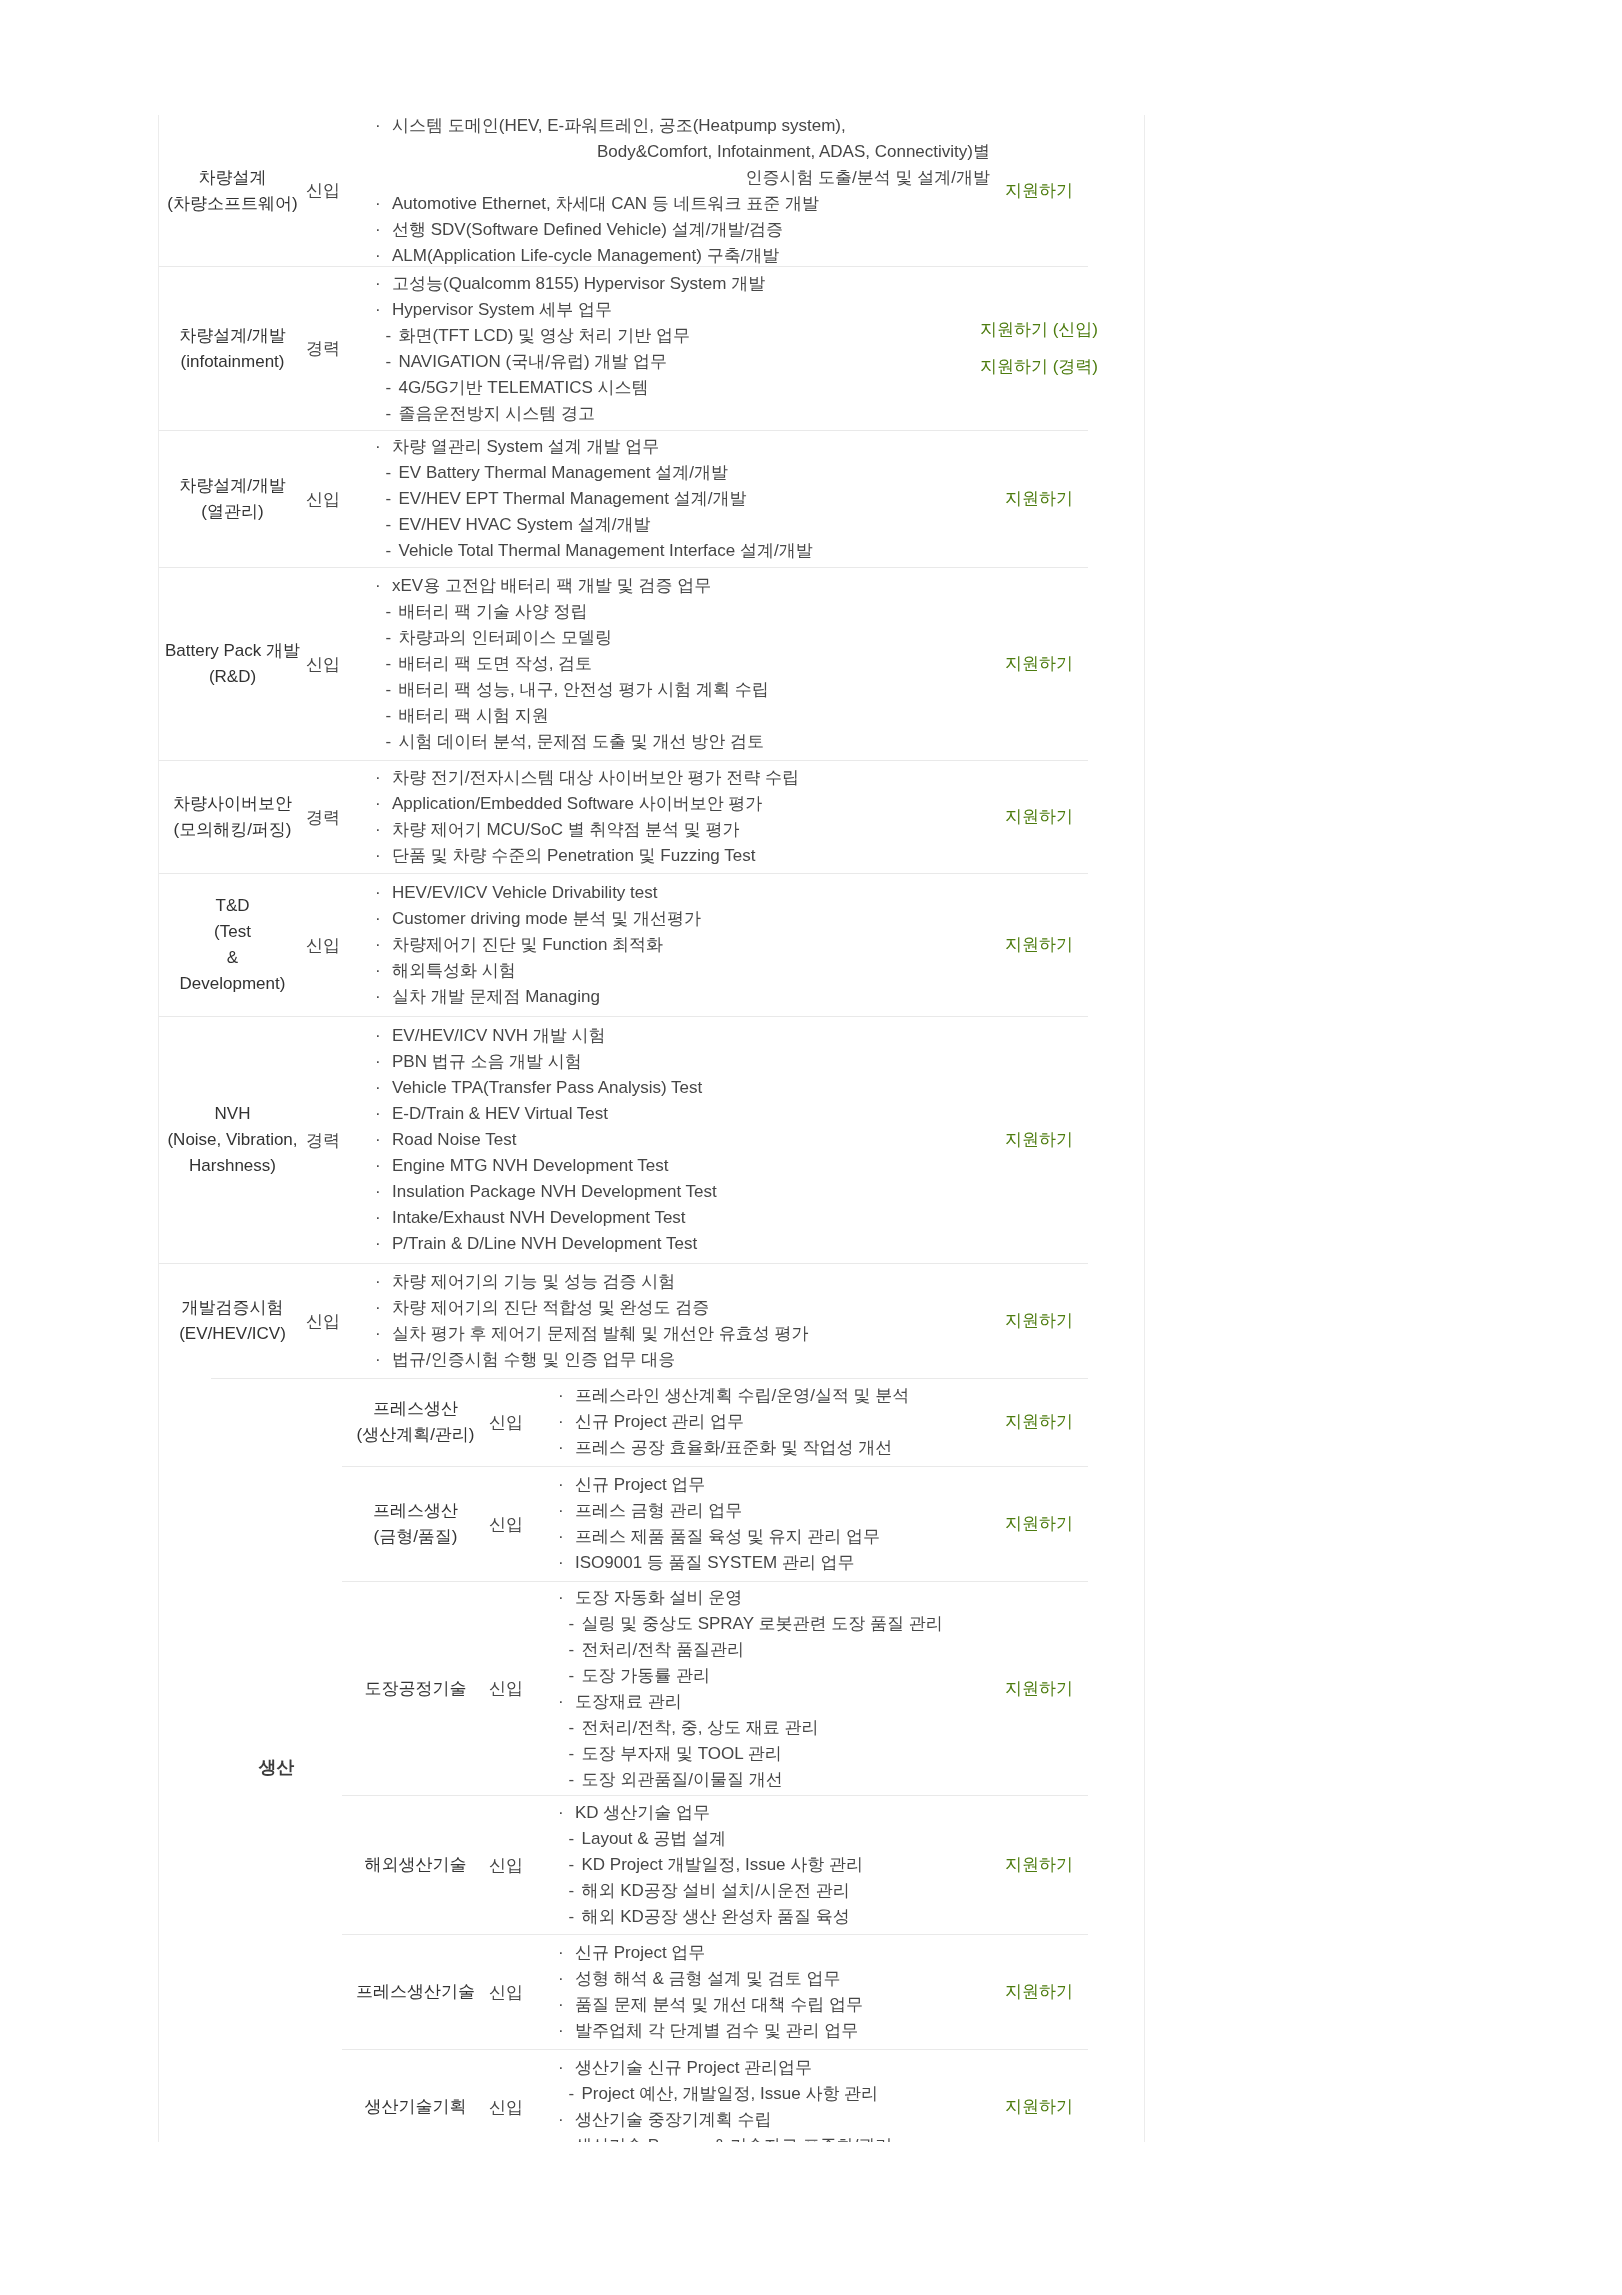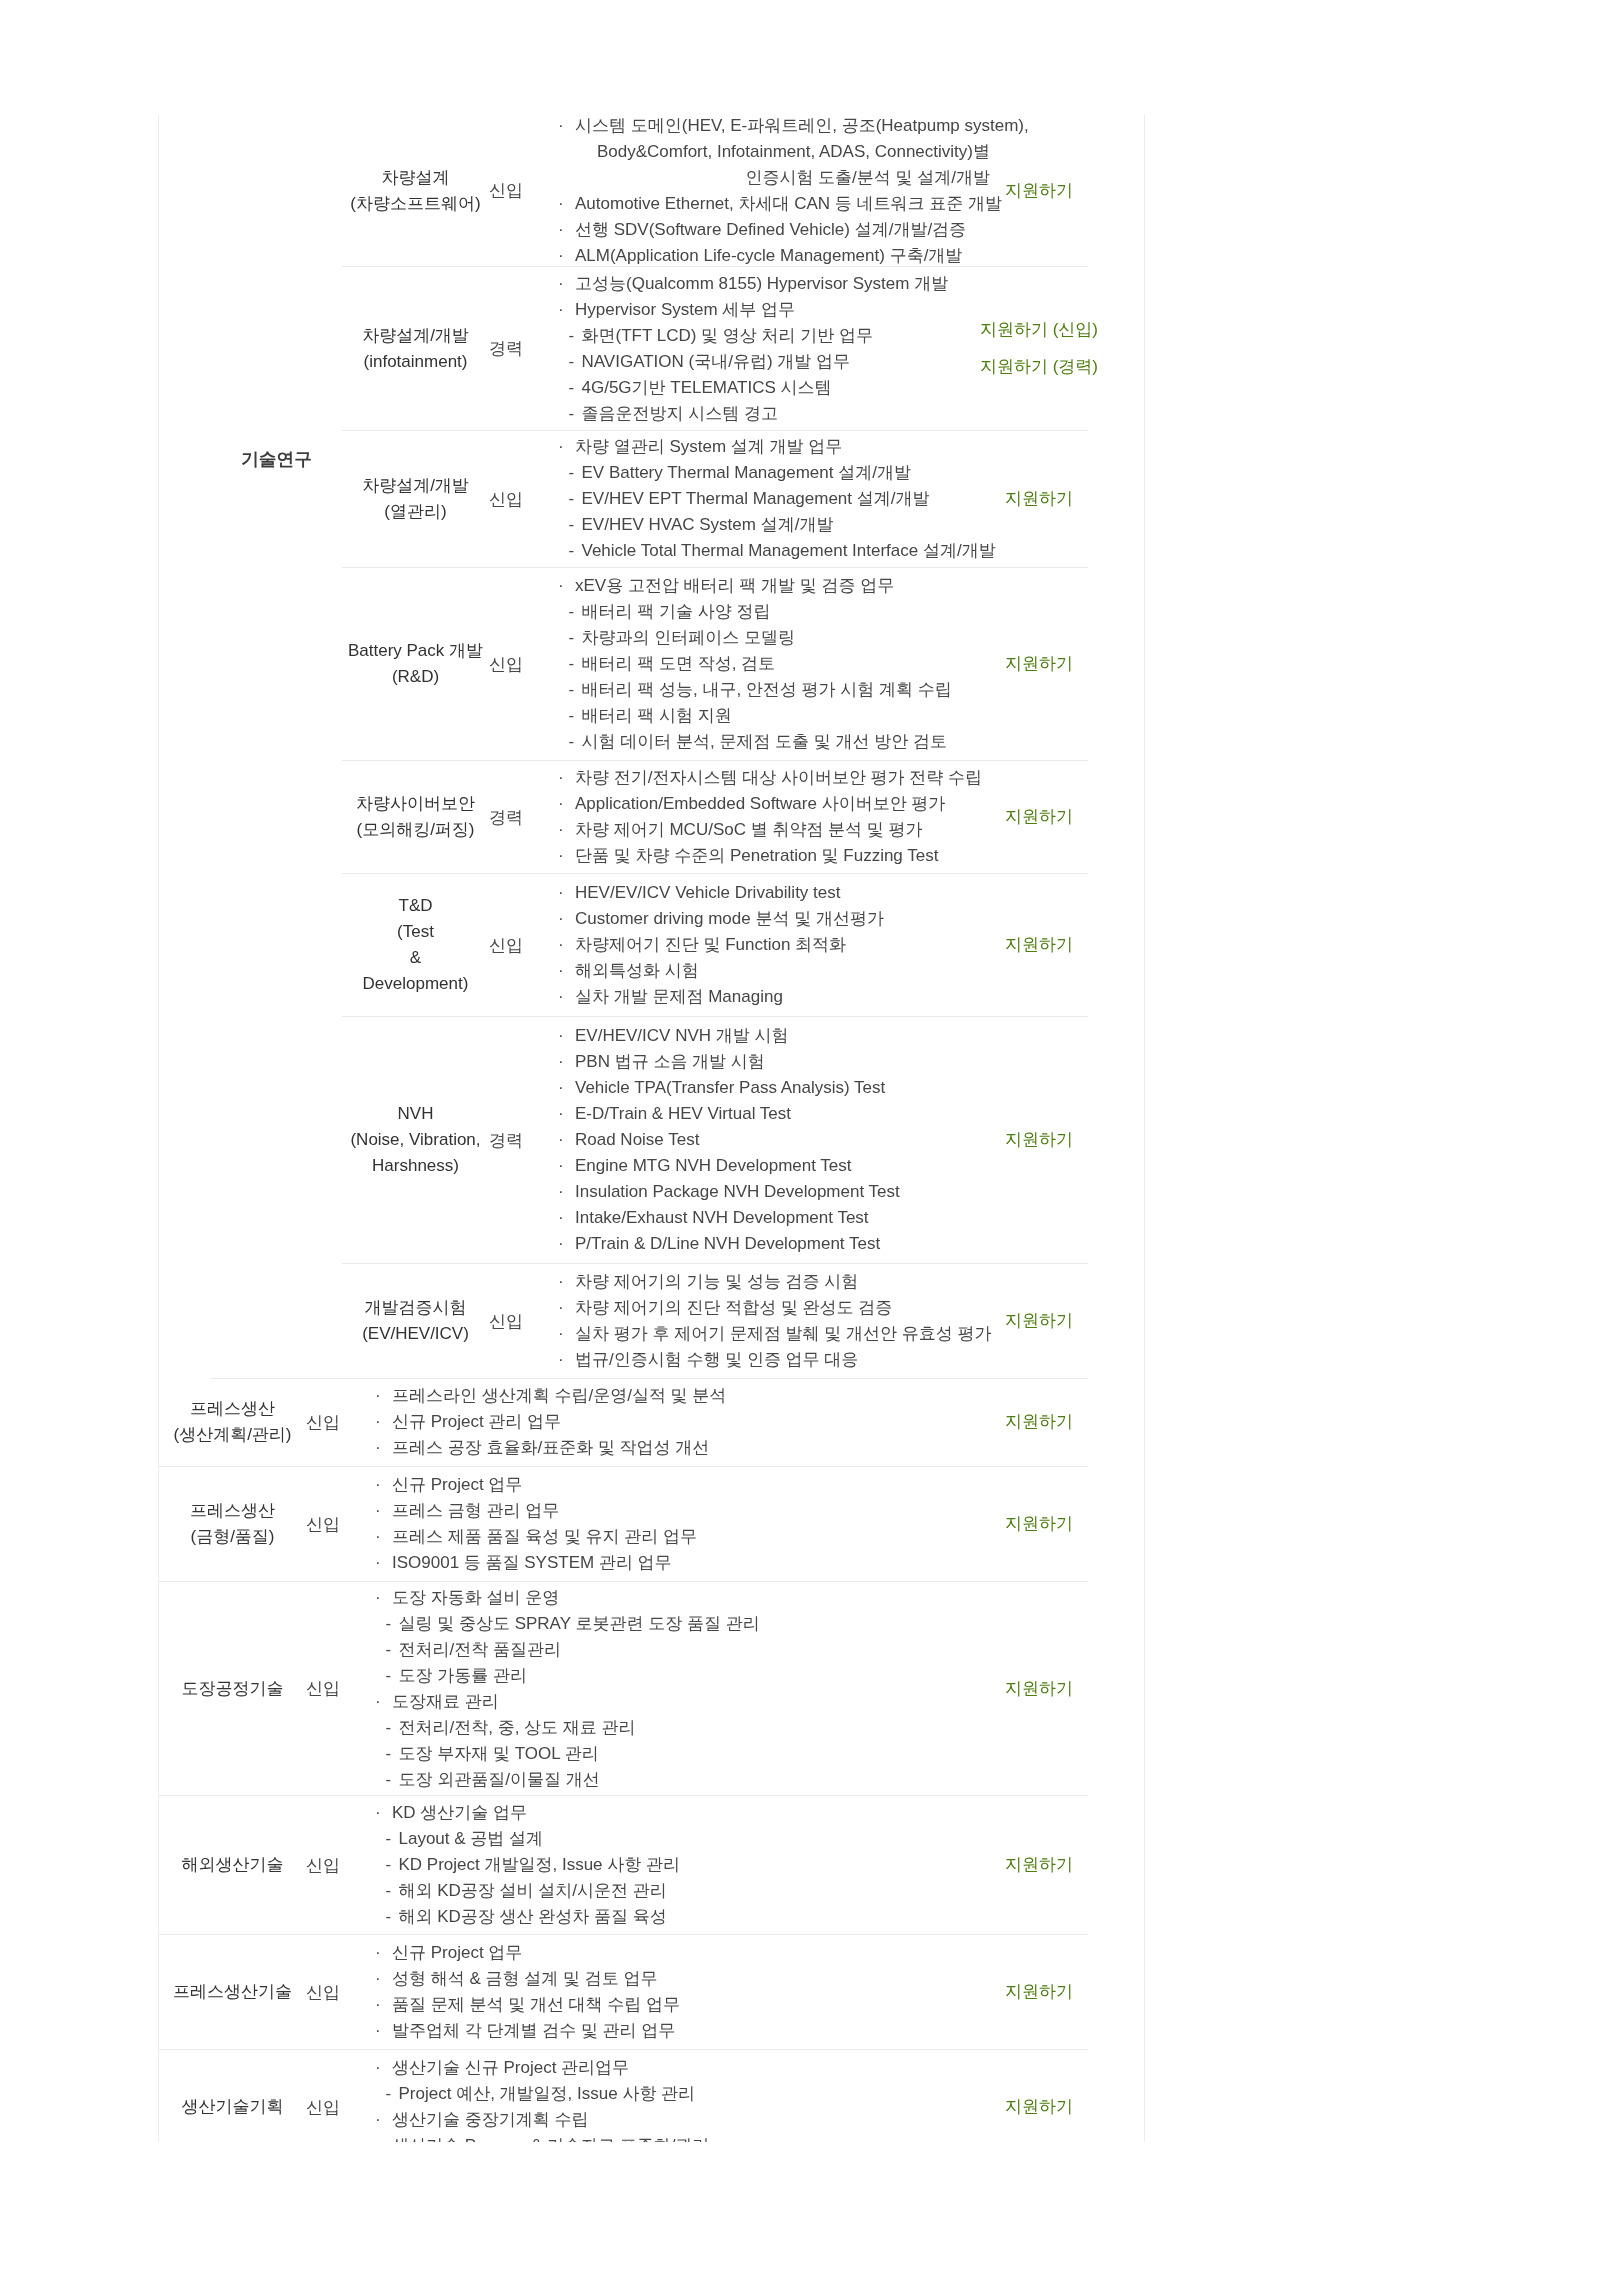--- a/index.html
+++ b/index.html
@@ -27,23 +27,20 @@
   .c-apply{flex:none;width:98px;display:flex;flex-direction:column;align-items:center;justify-content:center;gap:10.5px;}
   .apply-link{font-size:17px;color:#4d7c0f;line-height:26px;white-space:nowrap;cursor:pointer;text-decoration:none;}
 </style>
 </head>
 <body>
 
 <div id="page">
   <div class="card">
     <div id="sections">
   <section class="section">
-    <div class="cat-col">
-      <div class="cat-label" style="top: 331px;">기술연구</div>
-    </div>
     <div class="rows-col">
   <div class="row" style="height: 151px;">
     <div class="c-title">
                 <div>차량설계</div>
                 <div>(차량소프트웨어)</div>
               </div>
     <div class="c-level">신입</div>
     <div class="c-desc">
                 <div class="line dot"><span class="mk">·</span>시스템 도메인(HEV, E-파워트레인, 공조(Heatpump system),</div>
                 <div class="line cont">Body&amp;Comfort, Infotainment, ADAS, Connectivity)별</div>
@@ -188,20 +185,23 @@
                 <div class="line dot"><span class="mk">·</span>법규/인증시험 수행 및 인증 업무 대응</div>
               </div>
     <div class="c-apply">
                 <a class="apply-link">지원하기</a>
               </div>
   </div>
 </div>
   </section>
 
   <section class="section with-divider">
+    <div class="cat-col">
+      <div class="cat-label" style="top: 376px;">생산</div>
+    </div>
     <div class="rows-col">
   <div class="row" style="height: 88px;">
     <div class="c-title">
                 <div>프레스생산</div>
                 <div>(생산계획/관리)</div>
               </div>
     <div class="c-level">신입</div>
     <div class="c-desc">
                 <div class="line dot"><span class="mk">·</span>프레스라인 생산계획 수립/운영/실적 및 분석</div>
                 <div class="line dot"><span class="mk">·</span>신규 Project 관리 업무</div>

